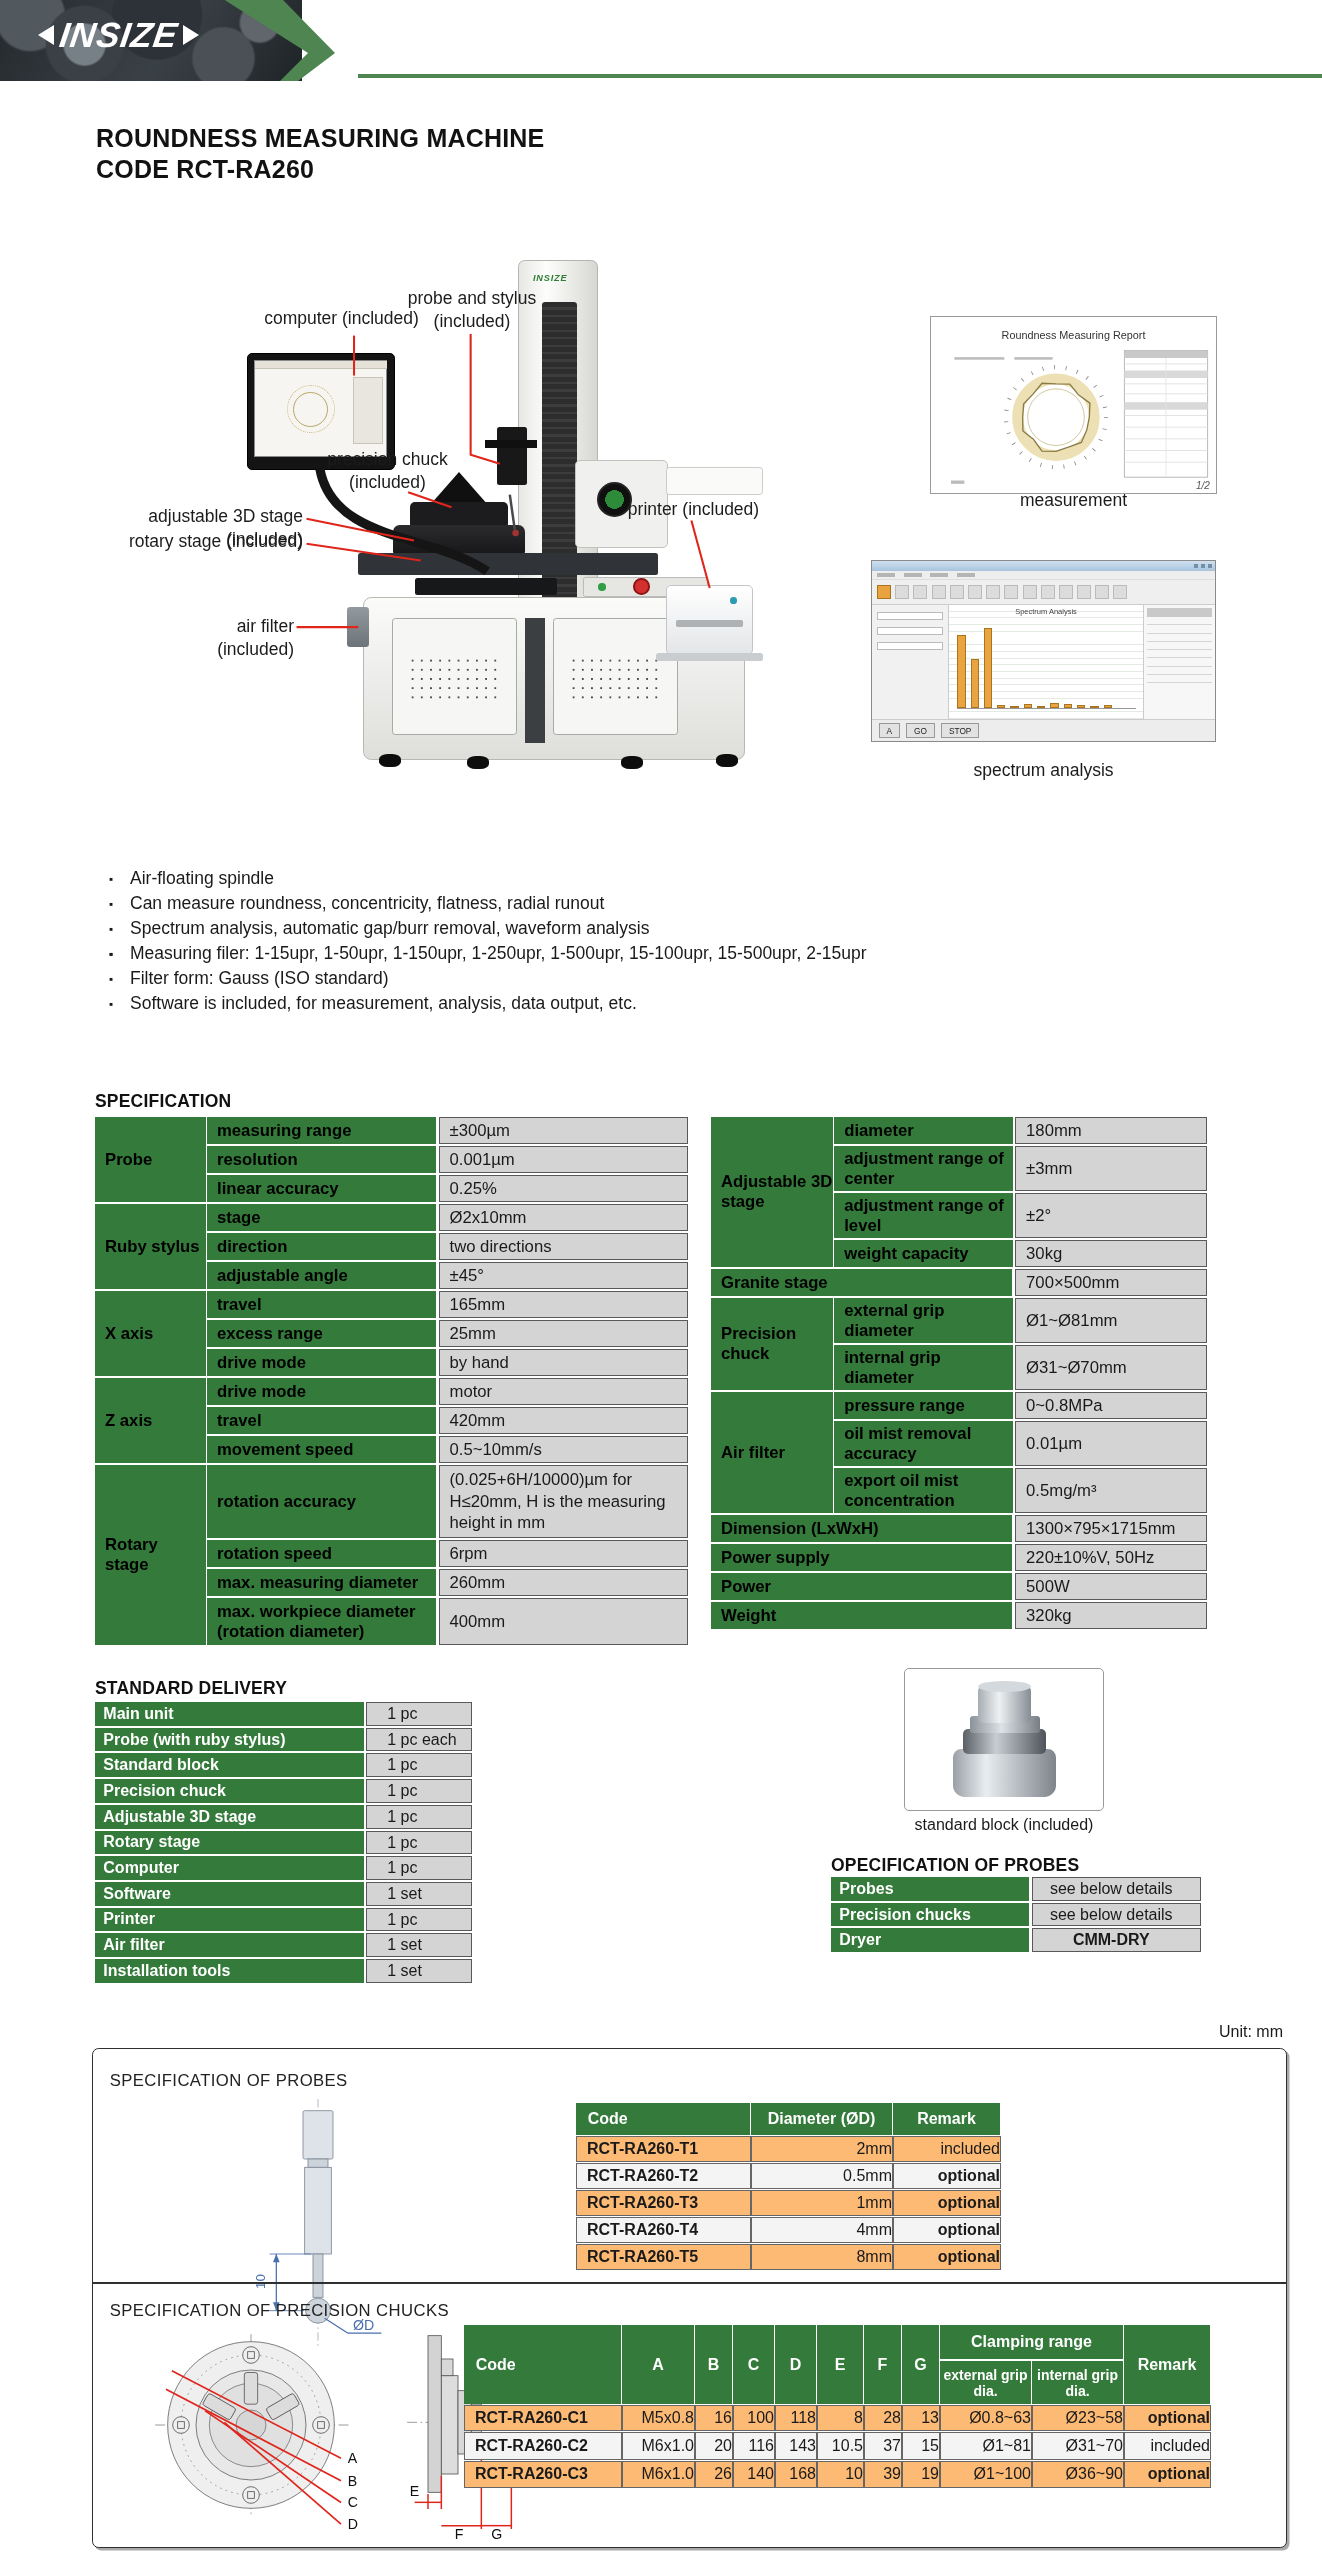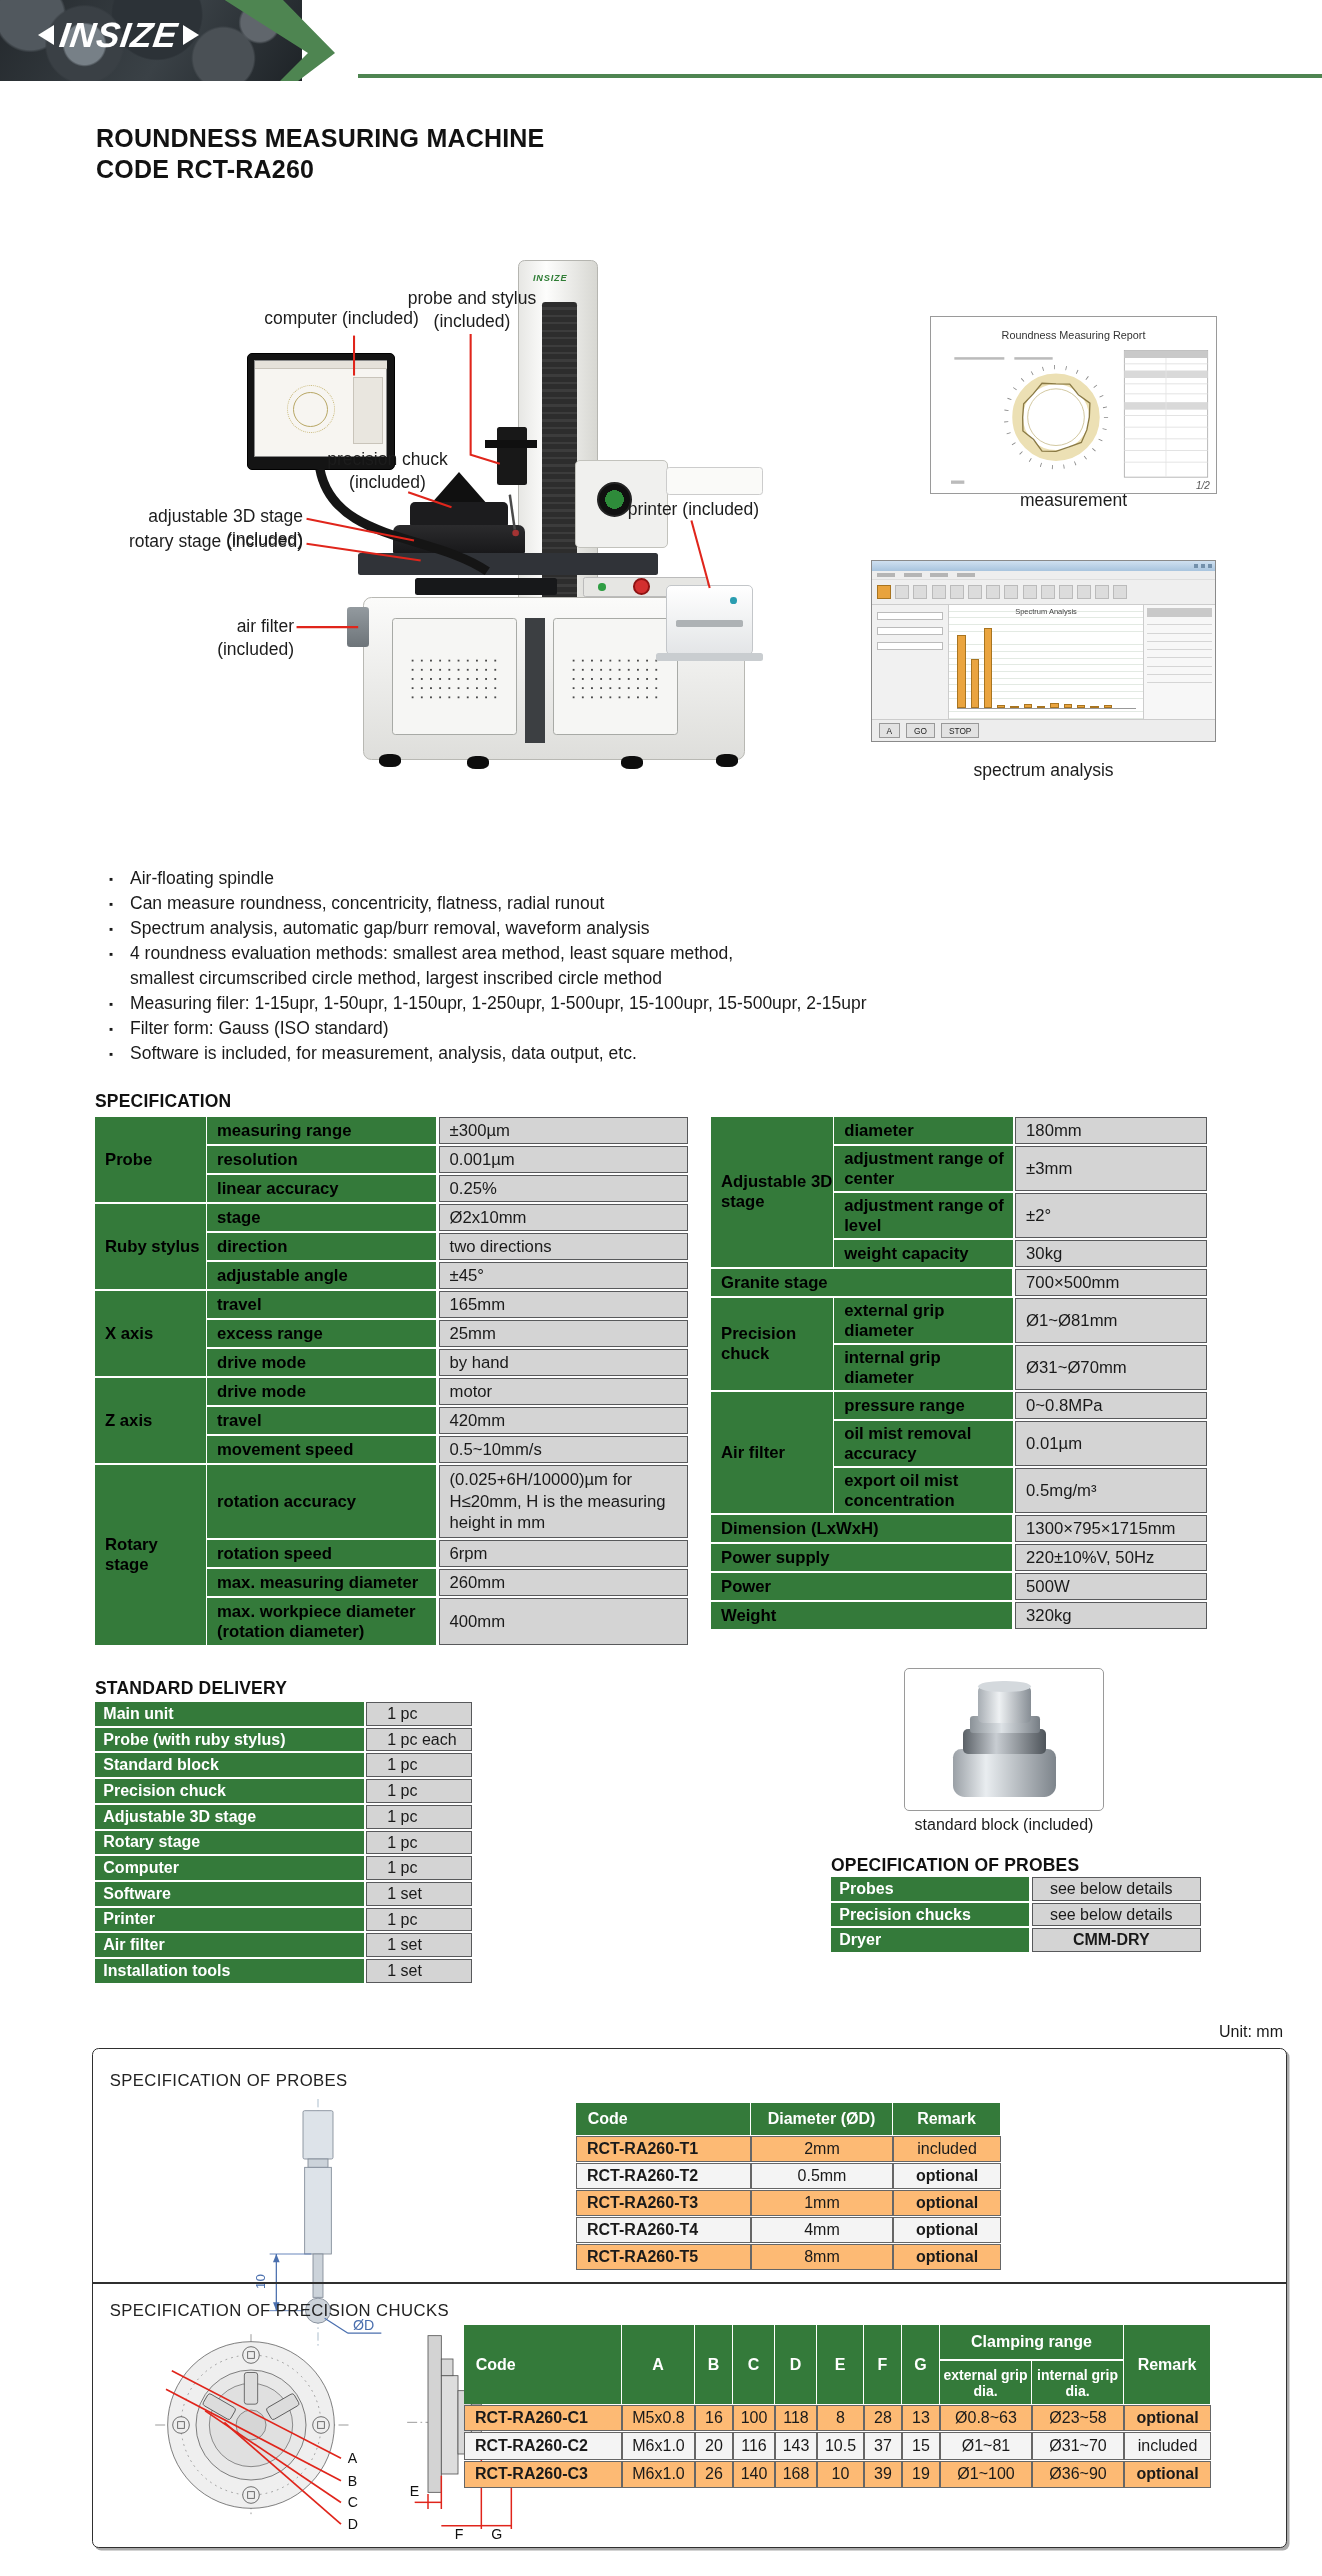--- a/index.html
+++ b/index.html
@@ -113,21 +113,21 @@
   .kv .k{background:#347a3a;color:#fff;font-weight:bold;font-size:16px;padding-left:8.3px;height:23px}
   .kv td.val .valbox{font-size:16px;padding-left:20px}
 
   
   .bigbox{left:92px;top:2048px;width:1195px;height:500px;border:1.7px solid #2f2f2f;border-radius:6.7px;background:#fff;box-shadow:2.5px 2.5px 0 #a9a9a9}
   .divider{left:0;top:233px;width:100%;height:1.7px;background:#2f2f2f}
 
   table.grid{border-collapse:separate;border-spacing:0 1.7px;table-layout:fixed}
   table.grid th{background:#347a3a;color:#fff;font-weight:bold;font-size:16px;text-align:center;border-right:1.7px solid #fff}
   table.grid th.l{text-align:left;padding-left:11.7px}
-  table.grid td{border:0.8px solid #666;font-size:16px;text-align:center;height:26px;vertical-align:middle}
+  table.grid td{border:0.8px solid #666;font-size:16px;text-align:right;height:26px;vertical-align:middle}
   table.grid td.code{font-weight:bold;text-align:left;padding-left:10px}
   table.grid tr.alt td{background:#fdba74}
   table.grid tr.lt td{background:#f4f4f4}
   table.grid td.b{font-weight:bold}
   table.grid th.sub{font-size:14px;line-height:16px}
 </style>
 </head>
 <body>
 
 <div id="page">
@@ -306,22 +306,21 @@
       <span class="sw-btn">GO</span>
       <span class="sw-btn">STOP</span>
     </div>
   </div>
   <div class="abs caption" style="left:871px;top:760px;width:345px">spectrum analysis</div>
 
   <ul class="abs features">
     <li><span class="mk">▪</span><span class="pre">Air-floating spindle</span></li>
     <li><span class="mk">▪</span><span class="pre">Can measure roundness, concentricity, flatness, radial runout</span></li>
     <li><span class="mk">▪</span><span class="pre">Spectrum analysis, automatic gap/burr removal, waveform analysis</span></li>
-    <li><span class="mk">▪</span><span class="pre">4 roundness evaluation methods: smallest area method, least square method,
-smallest circumscribed circle method, largest inscribed circle method</span></li>
+    <li><span class="mk">▪</span></li>
     <li><span class="mk">▪</span><span class="pre">Measuring filer: 1-15upr, 1-50upr, 1-150upr, 1-250upr, 1-500upr, 15-100upr, 15-500upr, 2-15upr</span></li>
     <li><span class="mk">▪</span><span class="pre">Filter form: Gauss (ISO standard)</span></li>
     <li><span class="mk">▪</span><span class="pre">Software is included, for measurement, analysis, data output, etc.</span></li>
   </ul>
 
   <div class="abs h-sec" style="left:95px;top:1091px">SPECIFICATION</div>
 
   <table class="abs spec" style="left:95px;top:1115px;width:593px">
     <colgroup>
         <col style="width:112px">

